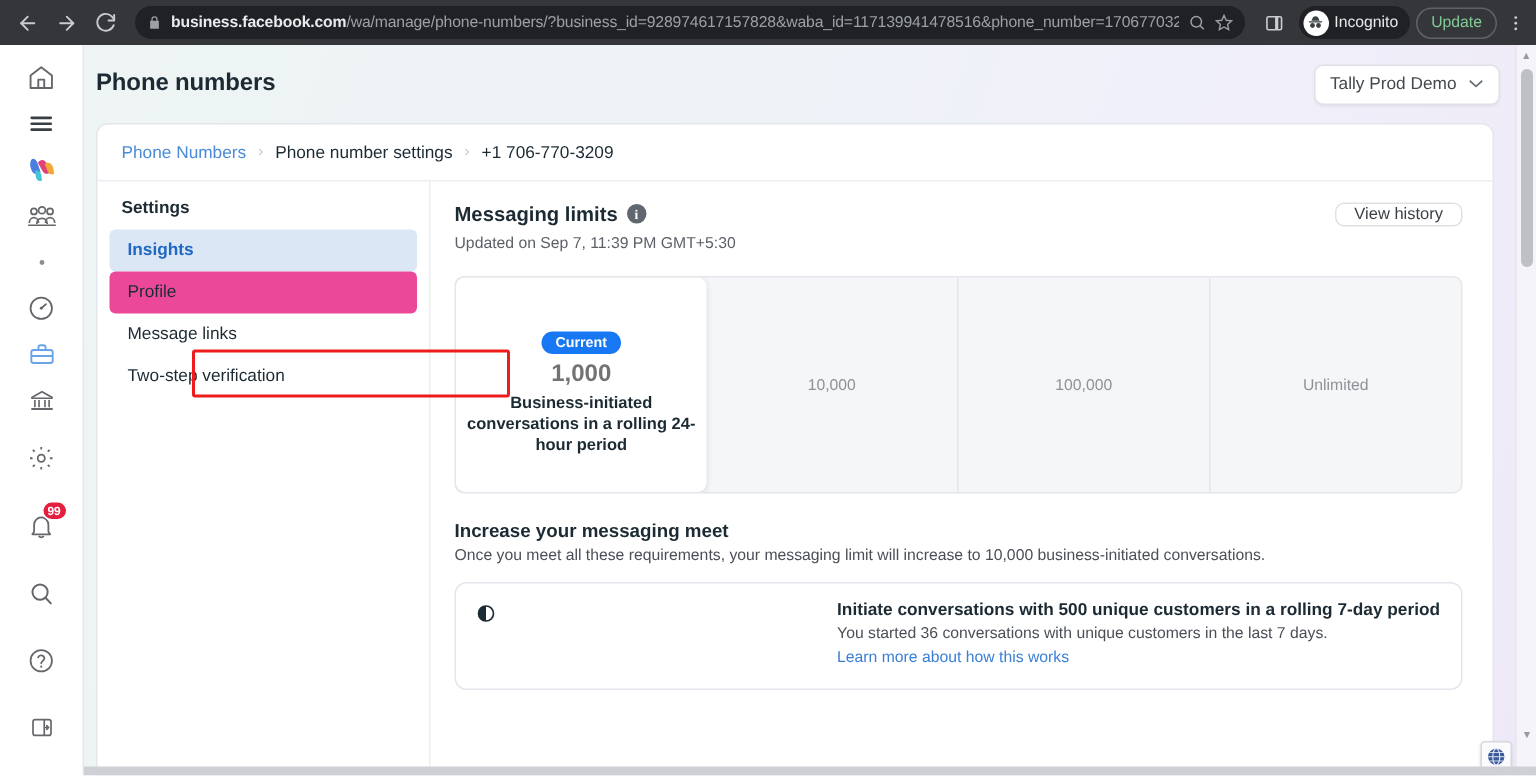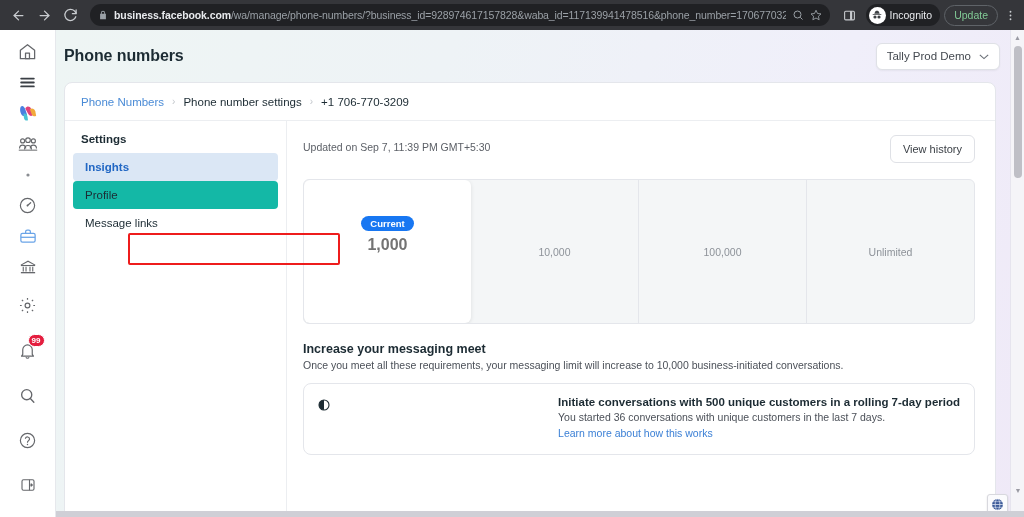--- a/index.html
+++ b/index.html
@@ -171,21 +171,21 @@
   .settings-item {
     height: 28px;
     display: flex; align-items: center;
     margin: 0 8px;
     padding: 0 12px;
     font-size: 11.5px;
     color: #1c2b33;
     border-radius: 4px;
   }
   .settings-item.active { background: #dbe7f5; color: #2167c4; font-weight: 600; }
-  .settings-item.hovered { background: #14b8a6; }
+  .settings-item.hovered { background: #ec4899; }
 
   
   #profile-highlight {
     position: absolute;
     left: 72px; top: 203px;
     width: 212px; height: 32px;
     border: 2.5px solid #ee1c1c;
     border-radius: 2px;
     pointer-events: none;
     z-index: 6;
@@ -206,21 +206,21 @@
     background: #606770; color: #fff;
     font-size: 9px; font-weight: 700;
     display: flex; align-items: center; justify-content: center;
     font-family: "Liberation Serif", serif;
   }
   #limits-updated { font-size: 10.5px; color: #5b5f66; margin-top: 6px; }
   #view-history-btn {
     background: #fff;
     border: 1px solid #dfe1e6;
     border-radius: 6px;
-    height: 28px;
+    height: 16px;
     display: flex; align-items: center;
     padding: 0 12px;
     font-size: 11px;
     color: #3a3f45;
     flex: none;
   }
 
   
   #tier-strip {
     margin-top: 16px;
@@ -507,35 +507,41 @@
         <span class="crumb-current">+1 706-770-3209</span>
       </div>
 
       <div id="card-body">
 
         <div id="settings-nav">
           <div id="settings-heading">Settings</div>
           <div class="settings-item active">Insights</div>
           <div class="settings-item hovered">Profile</div>
           <div class="settings-item">Message links</div>
+          <div class="settings-item">Two-step verification</div>
         </div>
 
         <div id="insights-panel">
 
           <div id="limits-head">
             <div>
+              <div id="limits-title-row">
+                <span id="limits-title">Messaging limits</span>
+                <span class="info-dot">i</span>
+              </div>
               <div id="limits-updated">Updated on Sep 7, 11:39 PM GMT+5:30</div>
             </div>
             <div id="view-history-btn">View history</div>
           </div>
 
           <div id="tier-strip">
             <div class="tier current">
               <span id="current-badge">Current</span>
               <span id="current-value">1,000</span>
+              <span id="current-desc">Business-initiated conversations in a rolling 24-hour period</span>
             </div>
             <div class="tier">10,000</div>
             <div class="tier">100,000</div>
             <div class="tier">Unlimited</div>
           </div>
 
           <div id="increase-title">Increase your messaging meet</div>
           <div id="increase-sub">Once you meet all these requirements, your messaging limit will increase to 10,000 business-initiated conversations.</div>
 
           <div id="requirement-card">

